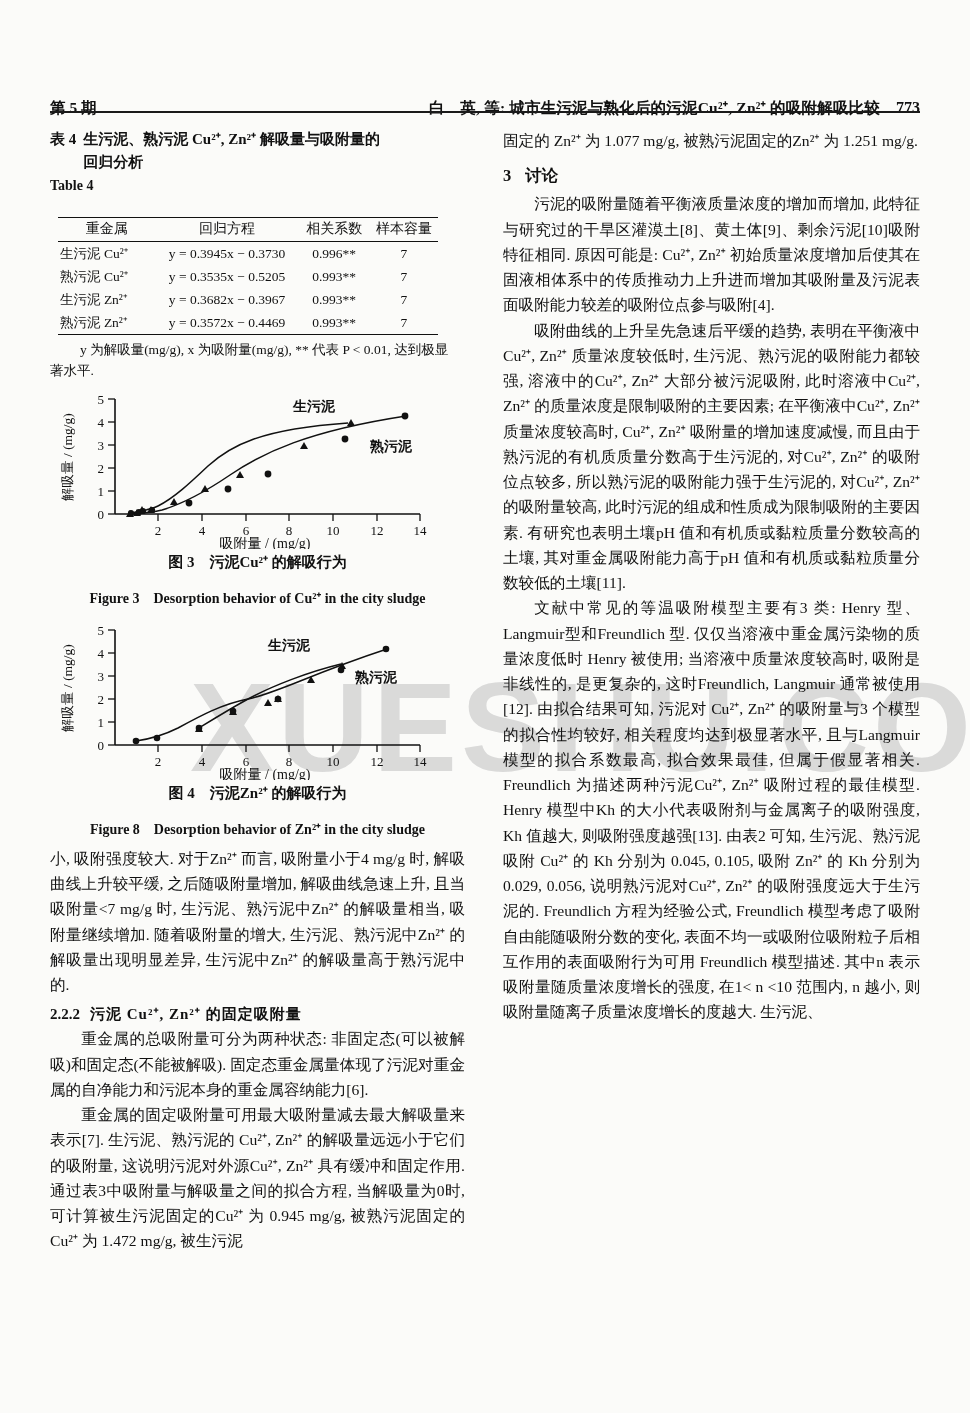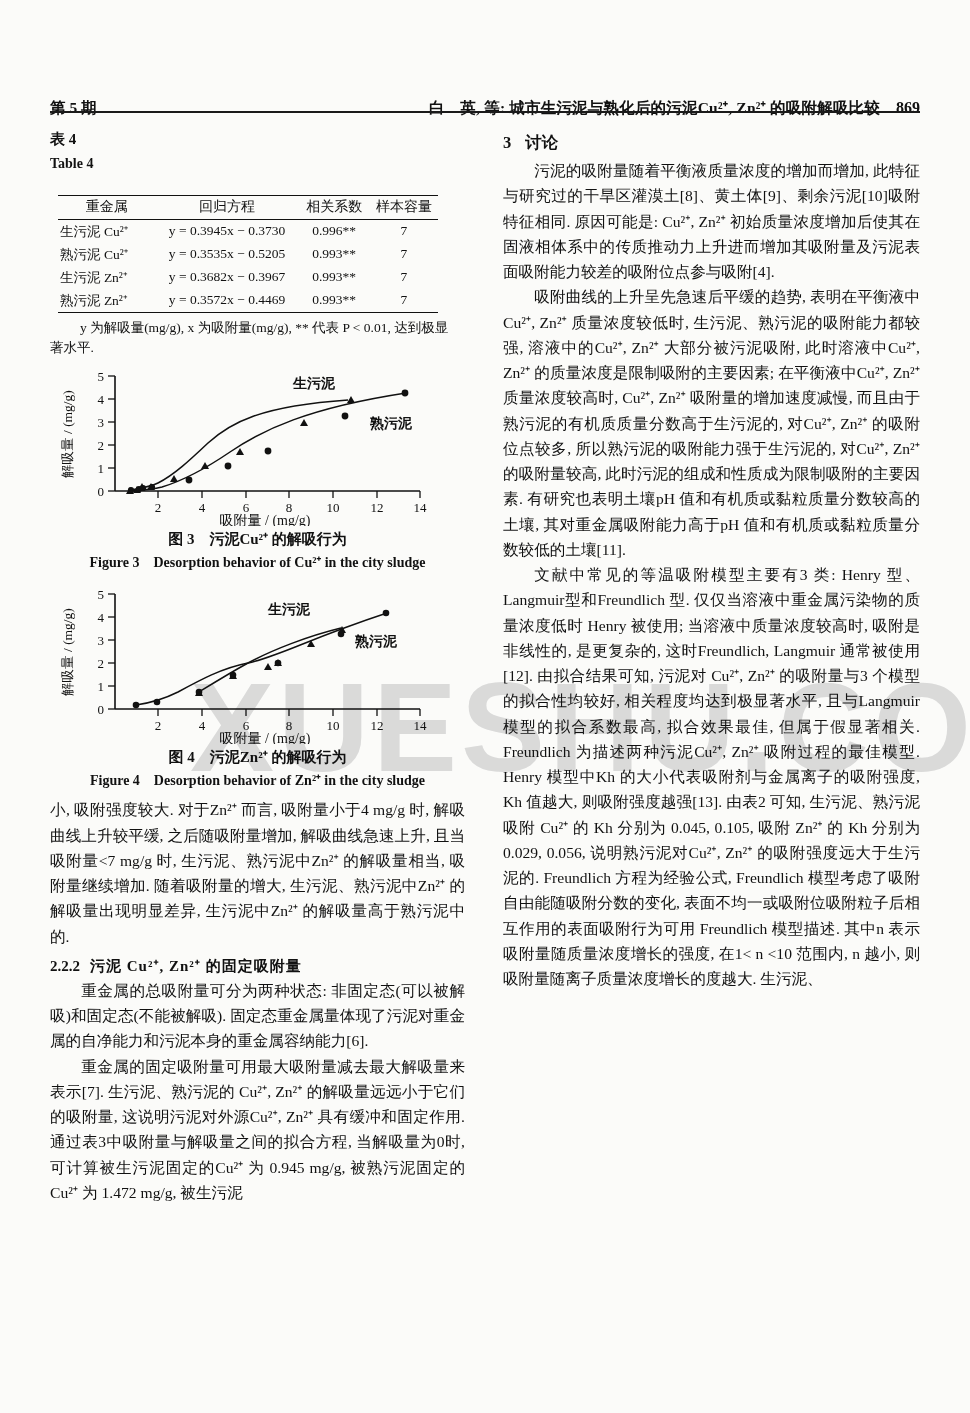--- a/index.html
+++ b/index.html
@@ -63,32 +63,32 @@
     font-size:13.5px; line-height:1.5; margin:5px 0 0 0; width:405px;
   }
   .tbl-note .ind { padding-left:30px; }
 
   
   .figbox { margin-top:8px; }
   .figcap-cn {
     text-align:center; font-size:15px; font-weight:bold; margin-top:2px;
   }
   .figcap-en {
-    text-align:center; font-size:14px; font-weight:bold; margin-top:3px;
+    text-align:center; font-size:14px; font-weight:bold; margin-top:16px;
   }
   svg { display:block; }
 
   
   p.body {
     font-size:15.6px; line-height:1.62; margin:0 0 0 0;
     text-align:justify; text-justify:inter-character;
   }
   p.body.ind { text-indent:2em; }
   .sec-h {
-    font-size:16.5px; font-weight:bold; margin:4px 0 4px 0;
+    font-size:16.5px; font-weight:bold; margin:12px 0 4px 0;
   }
   .sec-h .num { margin-right:14px; }
   .sub-h {
     font-size:15px; font-weight:bold; margin:6px 0 2px 0;
     letter-spacing:1px;
   }
   .sub-h .num { font-weight:bold; margin-right:10px; letter-spacing:0; }
 
   
   .wm-xuesh {
@@ -105,28 +105,32 @@
 
 <div class="page">
 
   <div class="wm-xuesh">XUESHU.COM</div>
 
   <div class="content">
 
     <div class="runhead">
       <span class="issue">第 5 期</span>
       <span class="title">白　英, 等: 城市生污泥与熟化后的污泥Cu²⁺, Zn²⁺ 的吸附解吸比较</span>
-      <span class="pageno">869</span>
+      <span class="pageno">773</span>
     </div>
     <div class="rulebar"></div>
 
     <div class="col-left">
 
       <div class="tbl-cap-cn">
         <span class="lbl">表 4</span>
+        <span>
+          <span>生污泥、熟污泥 Cu²⁺, Zn²⁺ 解吸量与吸附量的</span><br>
+          <span>回归分析</span>
+        </span>
       </div>
 
       <div class="tbl-cap-en">
         <span class="lbl">Table 4</span>
       </div>
 
       <table class="reg">
         <thead>
           <tr class="topline">
             <th style="width:108px">重金属</th>
@@ -312,34 +316,35 @@
             <circle cx="183" cy="91" r="3.3"></circle>
             <circle cx="228" cy="79" r="3.3"></circle>
             <circle cx="291" cy="50" r="3.3"></circle>
             <circle cx="336" cy="29" r="3.3"></circle>
           </g>
           <text x="218" y="30" font-size="14" font-family="Liberation Sans, sans-serif" font-weight="bold" fill="#111">生污泥</text>
           <text x="305" y="62" font-size="14" font-family="Liberation Sans, sans-serif" font-weight="bold" fill="#111">熟污泥</text>
           <text x="215" y="159" font-size="14" font-family="Liberation Serif, serif" text-anchor="middle" fill="#111">吸附量 / (mg/g)</text>
         </svg>
         <div class="figcap-cn">图 4　污泥Zn²⁺ 的解吸行为</div>
-        <div class="figcap-en">Figure 4　Desorption behavior of Zn²⁺ in the city sludge</div>
+        <div class="figcap-en">Figure 8　Desorption behavior of Zn²⁺ in the city sludge</div>
       </div>
 
       <p class="body" style="margin-top:7px;">小, 吸附强度较大. 对于Zn²⁺ 而言, 吸附量小于4 mg/g 时, 解吸曲线上升较平缓, 之后随吸附量增加, 解吸曲线急速上升, 且当吸附量&lt;7 mg/g 时, 生污泥、熟污泥中Zn²⁺ 的解吸量相当, 吸附量继续增加. 随着吸附量的增大, 生污泥、熟污泥中Zn²⁺ 的解吸量出现明显差异, 生污泥中Zn²⁺ 的解吸量高于熟污泥中的.</p>
 
       <div class="sub-h">
         <span class="num">2.2.2</span><span>污泥 Cu²⁺, Zn²⁺ 的固定吸附量</span>
       </div>
 
       <p class="body ind">重金属的总吸附量可分为两种状态: 非固定态(可以被解吸)和固定态(不能被解吸). 固定态重金属量体现了污泥对重金属的自净能力和污泥本身的重金属容纳能力[6].</p>
       <p class="body ind">重金属的固定吸附量可用最大吸附量减去最大解吸量来表示[7]. 生污泥、熟污泥的 Cu²⁺, Zn²⁺ 的解吸量远远小于它们的吸附量, 这说明污泥对外源Cu²⁺, Zn²⁺ 具有缓冲和固定作用. 通过表3中吸附量与解吸量之间的拟合方程, 当解吸量为0时, 可计算被生污泥固定的Cu²⁺ 为 0.945 mg/g, 被熟污泥固定的Cu²⁺ 为 1.472 mg/g, 被生污泥</p>
     </div>
 
     <div class="col-right">
+      <p class="body">固定的 Zn²⁺ 为 1.077 mg/g, 被熟污泥固定的Zn²⁺ 为 1.251 mg/g.</p>
 
       <div class="sec-h">
         <span class="num">3</span><span>讨论</span>
       </div>
 
       <p class="body ind">污泥的吸附量随着平衡液质量浓度的增加而增加, 此特征与研究过的干旱区灌漠土[8]、黄土体[9]、剩余污泥[10]吸附特征相同. 原因可能是: Cu²⁺, Zn²⁺ 初始质量浓度增加后使其在固液相体系中的传质推动力上升进而增加其吸附量及污泥表面吸附能力较差的吸附位点参与吸附[4].</p>
       <p class="body ind">吸附曲线的上升呈先急速后平缓的趋势, 表明在平衡液中Cu²⁺, Zn²⁺ 质量浓度较低时, 生污泥、熟污泥的吸附能力都较强, 溶液中的Cu²⁺, Zn²⁺ 大部分被污泥吸附, 此时溶液中Cu²⁺, Zn²⁺ 的质量浓度是限制吸附的主要因素; 在平衡液中Cu²⁺, Zn²⁺ 质量浓度较高时, Cu²⁺, Zn²⁺ 吸附量的增加速度减慢, 而且由于熟污泥的有机质质量分数高于生污泥的, 对Cu²⁺, Zn²⁺ 的吸附位点较多, 所以熟污泥的吸附能力强于生污泥的, 对Cu²⁺, Zn²⁺ 的吸附量较高, 此时污泥的组成和性质成为限制吸附的主要因素. 有研究也表明土壤pH 值和有机质或黏粒质量分数较高的土壤, 其对重金属吸附能力高于pH 值和有机质或黏粒质量分数较低的土壤[11].</p>
       <p class="body ind">文献中常见的等温吸附模型主要有3 类: Henry 型、Langmuir型和Freundlich 型. 仅仅当溶液中重金属污染物的质量浓度低时 Henry 被使用; 当溶液中质量浓度较高时, 吸附是非线性的, 是更复杂的, 这时Freundlich, Langmuir 通常被使用[12]. 由拟合结果可知, 污泥对 Cu²⁺, Zn²⁺ 的吸附量与3 个模型的拟合性均较好, 相关程度均达到极显著水平, 且与Langmuir 模型的拟合系数最高, 拟合效果最佳, 但属于假显著相关. Freundlich 为描述两种污泥Cu²⁺, Zn²⁺ 吸附过程的最佳模型. Henry 模型中Kh 的大小代表吸附剂与金属离子的吸附强度, Kh 值越大, 则吸附强度越强[13]. 由表2 可知, 生污泥、熟污泥吸附 Cu²⁺ 的 Kh 分别为 0.045, 0.105, 吸附 Zn²⁺ 的 Kh 分别为 0.029, 0.056, 说明熟污泥对Cu²⁺, Zn²⁺ 的吸附强度远大于生污泥的. Freundlich 方程为经验公式, Freundlich 模型考虑了吸附自由能随吸附分数的变化, 表面不均一或吸附位吸附粒子后相互作用的表面吸附行为可用 Freundlich 模型描述. 其中n 表示吸附量随质量浓度增长的强度, 在1&lt; n &lt;10 范围内, n 越小, 则吸附量随离子质量浓度增长的度越大. 生污泥、</p>
     </div>
 

